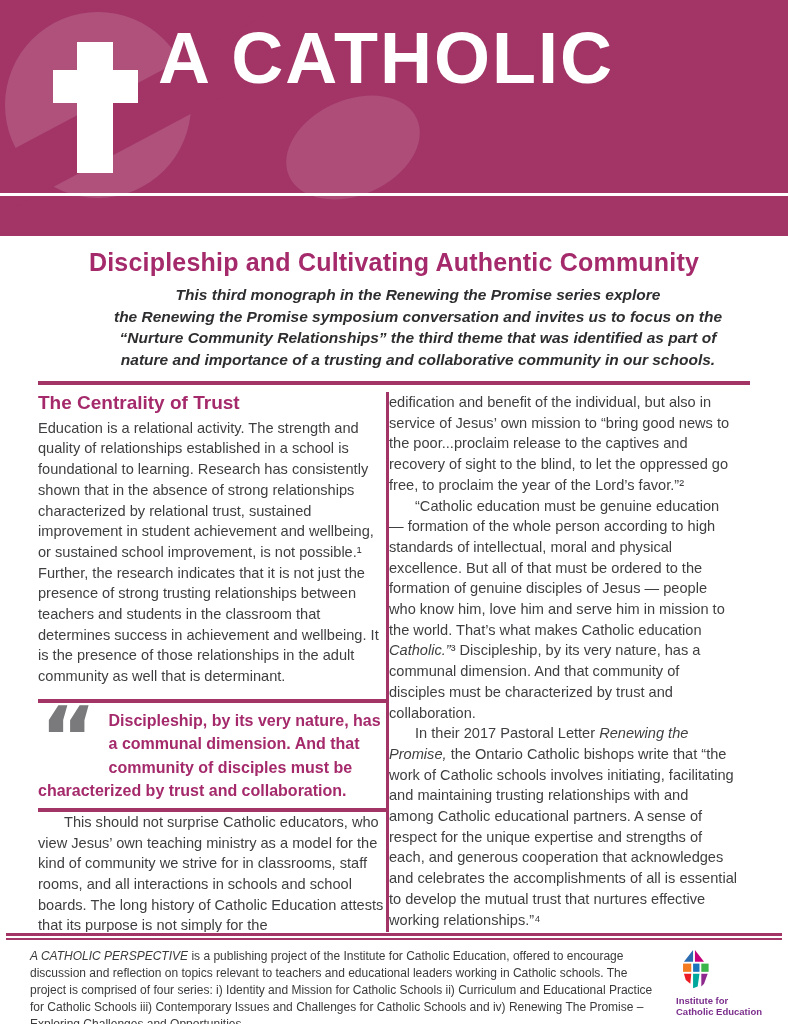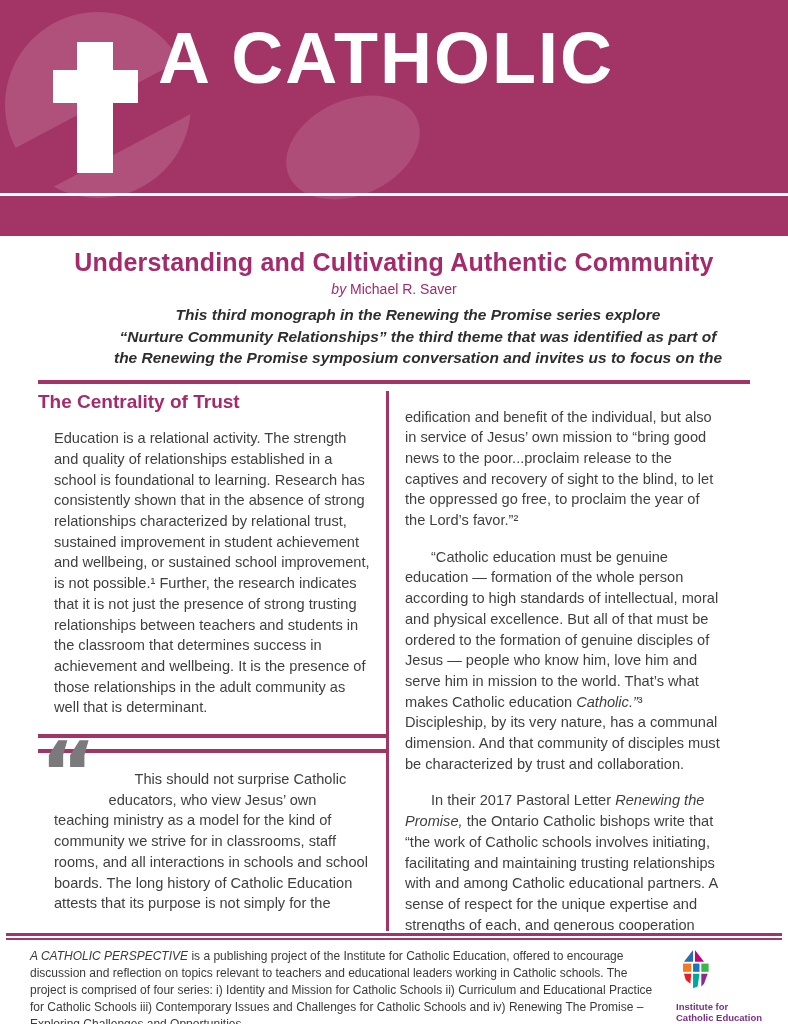--- a/index.html
+++ b/index.html
@@ -28,21 +28,21 @@
   
   .masthead{padding-top:12px;text-align:center;}
   .article-title{font-size:25px;font-weight:bold;color:#A52A6B;letter-spacing:0.2px;}
   .byline{font-size:14px;color:#A52A6B;margin-top:4px;}
   .intro{margin-top:7px;font-size:15.5px;line-height:21.5px;font-weight:bold;font-style:italic;color:#2E2E30;margin-left:48px;}
   .top-rule{height:4px;background:#A23566;margin:11px 38px 0 38px;}
 
   
   .columns{display:flex;justify-content:flex-start;padding:0 38px;margin-top:7px;height:540px;overflow:hidden;}
   .col{width:348px;font-size:14.6px;line-height:20.7px;color:#3F3F41;text-align:left;}
-  .col p{margin:16px;}
+  .col p{margin:0;}
   .col-divider{width:3px;background:#A23566;}
   .left-heading{font-size:19px;font-weight:bold;color:#A52A6B;margin:1px 0 4px 0;}
   .indent{text-indent:26px;}
   .after-quote{margin-top:12px;}
   .i{font-style:italic;}
   .b{font-weight:normal;}
 
   
   .pullquote{border-top:4px solid #A23566;border-bottom:4px solid #A23566;margin-top:12px;
              padding:6px 0 5px 0;color:#A52A6B;font-weight:bold;font-size:16px;line-height:23.5px;}
@@ -52,21 +52,21 @@
 
   
   .footer{position:absolute;left:0;right:0;top:933px;}
   .footer-rule{margin:0 6px;}
   .fr-a{height:3px;background:#A23566;}
   .fr-gap{height:2px;background:#ffffff;}
   .fr-b{height:2px;background:#A23566;}
   .footer-inner{display:flex;padding:8px 20px 0 30px;}
   .footer-text{width:632px;font-size:12px;line-height:17px;color:#3A3A3C;margin:0;}
   .footer-logo{margin-left:14px;padding-top:1px;}
-  .logo-caption{font-size:9.5px;line-height:11px;color:#7B2E8C;font-weight:bold;margin-top:6px;}
+  .logo-caption{font-size:9.5px;line-height:11px;color:#7B2E8C;font-weight:bold;margin-top:0;}
 </style>
 </head>
 <body>
 
 <div class="page">
 
   <header class="banner">
     <div class="deco-circle"></div>
     <div class="deco-band"></div>
     <div class="deco-blob"></div>
@@ -76,37 +76,38 @@
           <span class="cross-h"></span>
       </div>
       <div class="banner-title">
         <div class="line1">A CATHOLIC</div>
       </div>
     </div>
     <div class="white-sep"></div>
   </header>
 
   <section class="masthead">
-    <h1 class="article-title" style="margin:0;">Understanding and Cultivating Authentic Community</h1>
-    <div class="byline"><span class="i">by </span><span>Michael R. Saver</span></div>
+    <h1 class="article-title" style="margin:0;">Discipleship and Cultivating Authentic Community</h1>
     <div class="intro">
       <div>This third monograph in the Renewing the Promise series explore</div>
+      <div>the Renewing the Promise symposium conversation and invites us to focus on the</div>
       <div>“Nurture Community Relationships” the third theme that was identified as part of</div>
-      <div>the Renewing the Promise symposium conversation and invites us to focus on the</div>
+      <div>nature and importance of a trusting and collaborative community in our schools.</div>
     </div>
   </section>
 
   <div class="top-rule"></div>
 
   <section class="columns">
     <div class="col">
       <h2 class="left-heading">The Centrality of Trust</h2>
       <p>Education is a relational activity. The strength and quality of relationships established in a school is foundational to learning. Research has consistently shown that in the absence of strong relationships characterized by relational trust, sustained improvement in student achievement and wellbeing, or sustained school improvement, is not possible.¹ Further, the research indicates that it is not just the presence of strong trusting relationships between teachers and students in the classroom that determines success in achievement and wellbeing. It is the presence of those relationships in the adult community as well that is determinant.</p>
       <div class="pullquote">
         <span class="quote-glyph">“</span>
+        <p>Discipleship, by its very nature, has a communal dimension. And that community of disciples must be characterized by trust and collaboration.</p>
       </div>
       <p class="indent after-quote">This should not surprise Catholic educators, who view Jesus’ own teaching ministry as a model for the kind of community we strive for in classrooms, staff rooms, and all interactions in schools and school boards. The long history of Catholic Education attests that its purpose is not simply for the</p>
     </div>
 
     <div class="col-divider"></div>
 
     <div class="col">
       <p>edification and benefit of the individual, but also in service of Jesus’ own mission to “bring good news to the poor...proclaim release to the captives and recovery of sight to the blind, to let the oppressed go free, to proclaim the year of the Lord’s favor.”²</p>
       <p class="indent"><span>“Catholic education must be genuine education — formation of the whole person according to high standards of intellectual, moral and physical excellence. But all of that must be ordered to the formation of genuine disciples of Jesus — people who know him, love him and serve him in mission to the world. That’s what makes Catholic education </span><span class="i">Catholic.”</span><span>³ Discipleship, by its very nature, has a communal dimension. And that community of disciples must be characterized by trust and collaboration.</span></p>
       <p class="indent"><span>In their 2017 Pastoral Letter </span><span class="i">Renewing the Promise,</span><span> the Ontario Catholic bishops write that “the work of Catholic schools involves initiating, facilitating and maintaining trusting relationships with and among Catholic educational partners. A sense of respect for the unique expertise and strengths of each, and generous cooperation that acknowledges and celebrates the accomplishments of all is essential to develop the mutual trust that nurtures effective working relationships.”⁴</span></p>

